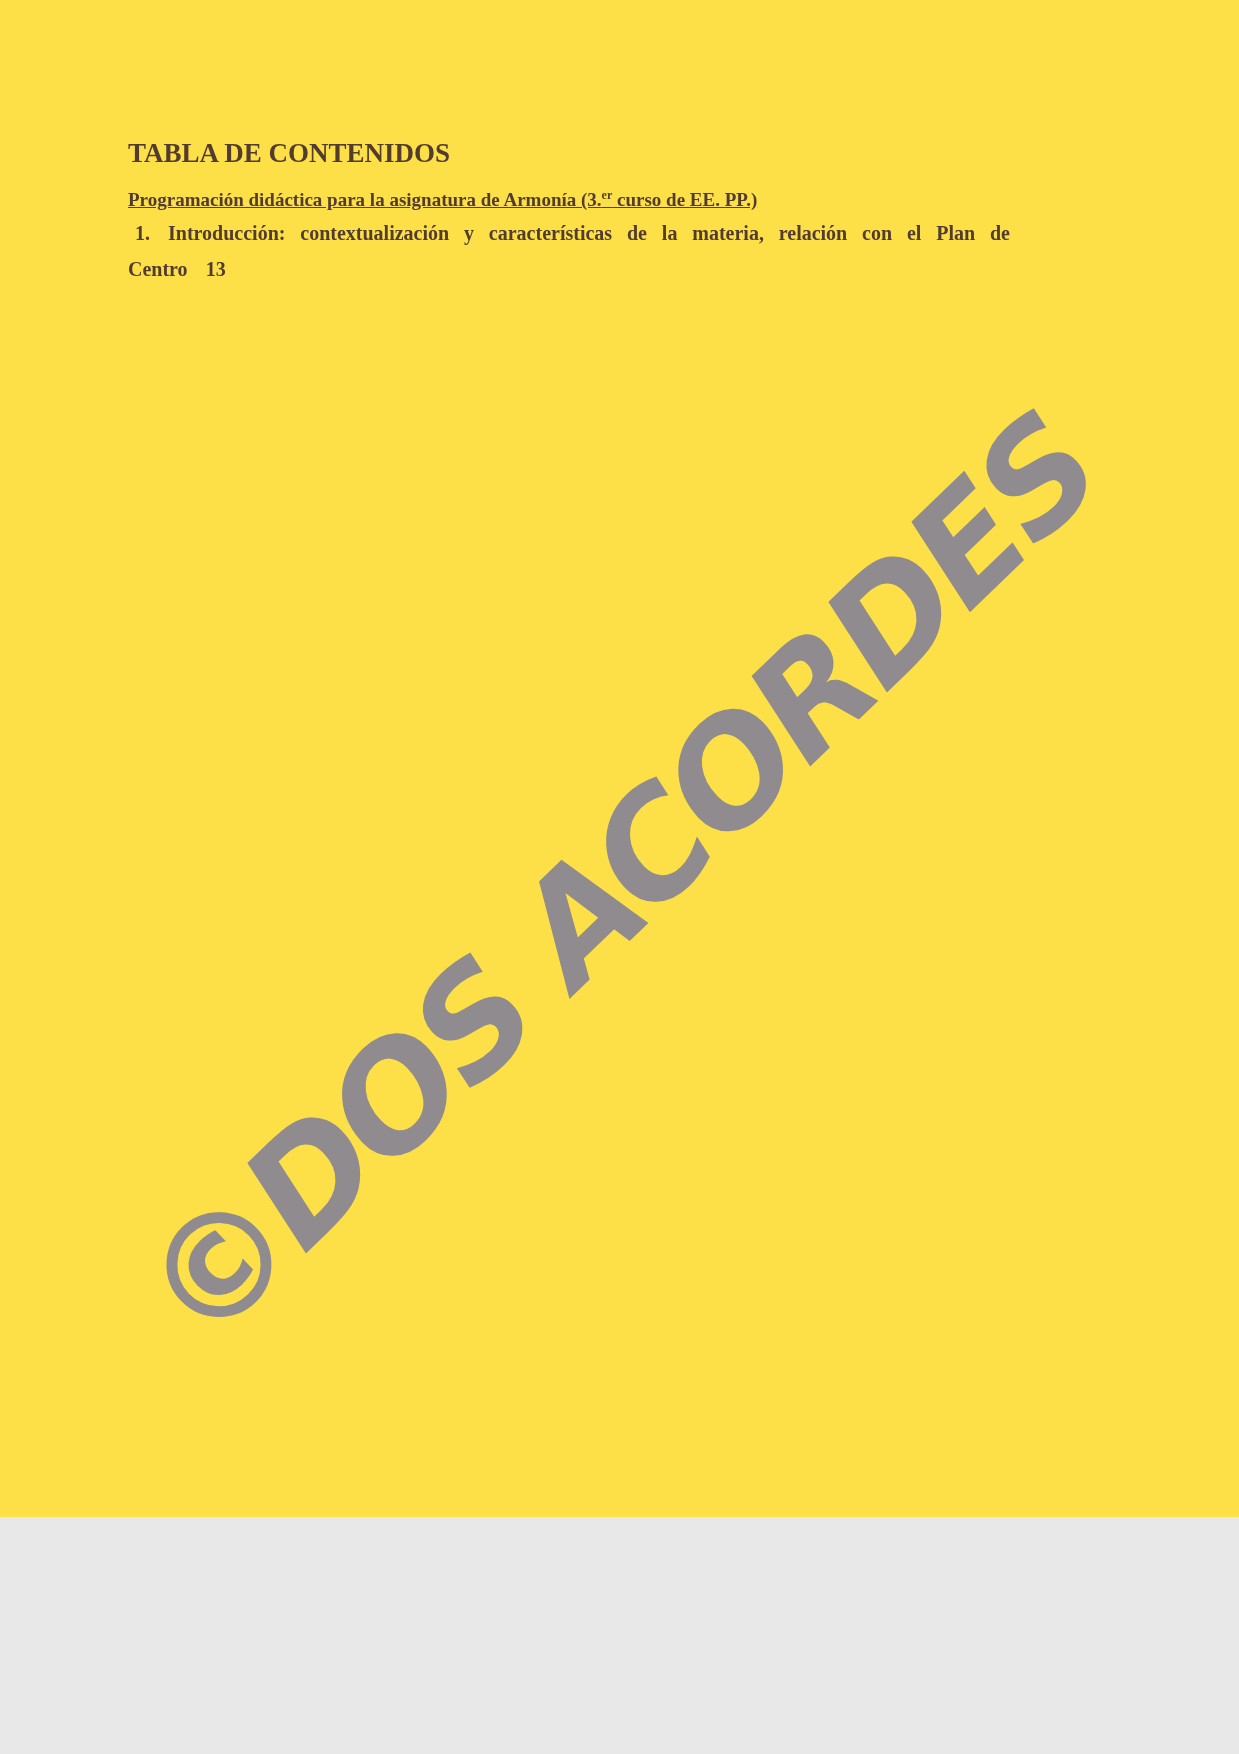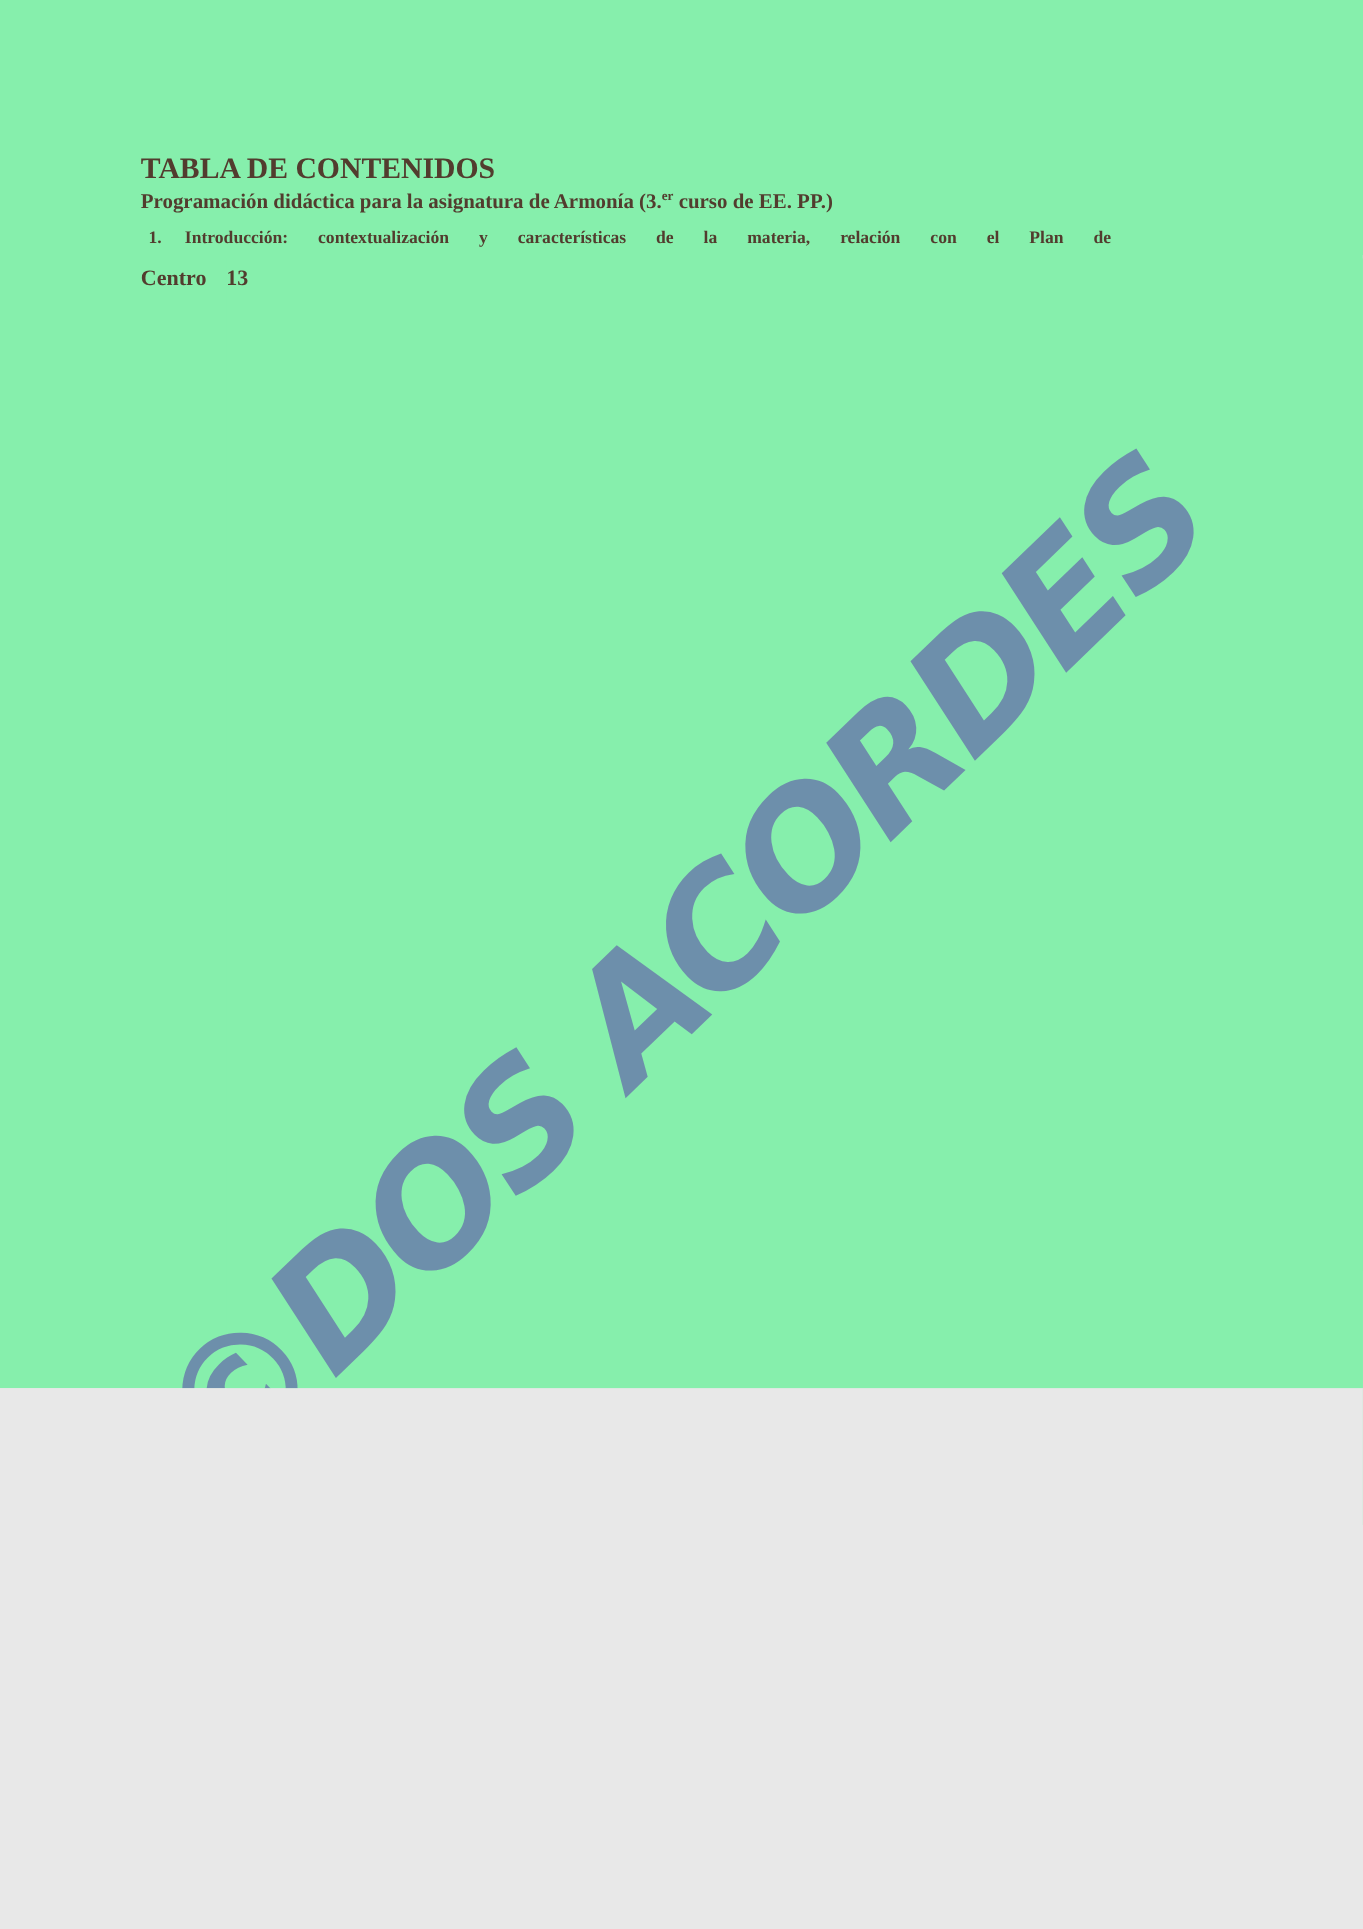--- a/index.html
+++ b/index.html
@@ -1,37 +1,38 @@
 <!DOCTYPE html>
 <html><head>
 <meta charset="utf-8">
 <style>
   html,body{margin:0;padding:0;background:#e8e8e8;}
   .page{
     position:relative;
-    width:1239px;height:1262px;
-    background:#86efac;
+    width:1239px;height:1517px;
+    background:#fde047;
     overflow:hidden;
     font-family:"Liberation Serif", serif;
   }
   .content{
     position:absolute;left:128px;top:137px;width:882px;
   }
   .title{
     font-size:27px;line-height:32px;font-weight:bold;
     color:var(--ink-dark);
   }
   .subtitle{
-    font-size:19px;line-height:29px;font-weight:bold;
+    margin-top:16px;font-size:19px;line-height:29px;font-weight:bold;
     color:var(--ink-dark);
+    text-decoration:underline;
   }
   .subtitle sup{font-size:12px;line-height:0;}
   .toc{margin-top:1px;}
   .row{display:flex;align-items:baseline;line-height:36.4px;font-size:20px;}
-  .line1{line-height:36.4px;font-size:16px;text-align:justify;text-align-last:justify;}
+  .line1{line-height:36.4px;font-size:20px;text-align:justify;text-align-last:justify;}
   .line1 .num{display:inline-block;}
   .entry{font-weight:bold;}
   
   .lvl1{color:var(--ink-dark);}
   .lvl1 .row{padding-left:7px;}
   .lvl1 .line1{padding-left:7px;}
   .lvl1 .num{width:33px;flex:none;}
   .lvl1 .page{color:var(--ink-dark);font-weight:bold;}
   .lvl1 .leader::after{
     background-image:radial-gradient(circle 1.6px at 50% 50%, var(--ink-dark) 98%, rgba(0,0,0,0) 100%);

